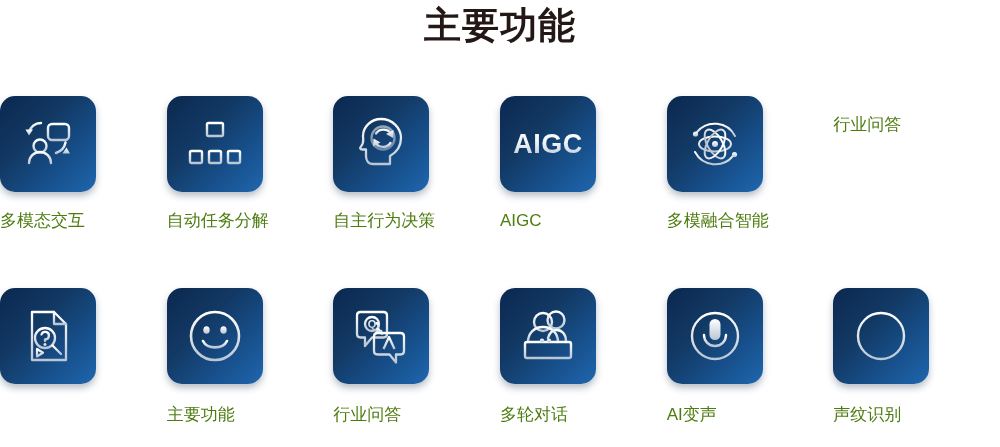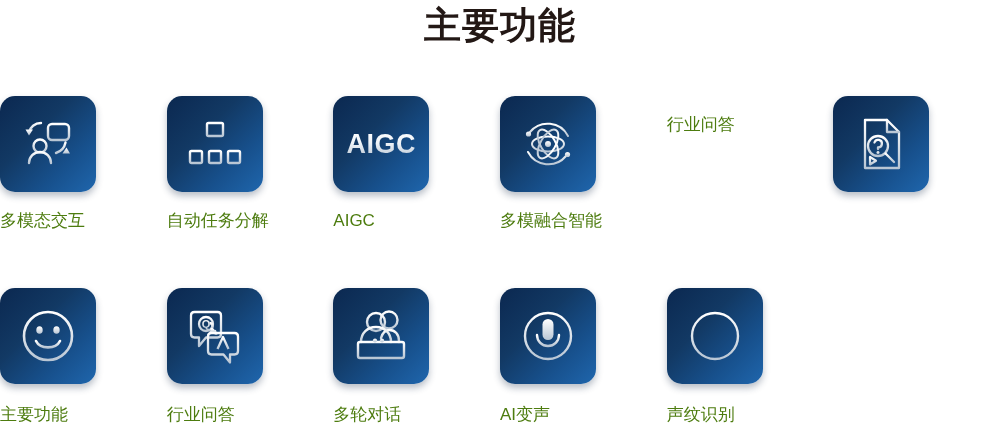--- a/index.html
+++ b/index.html
@@ -141,20 +141,41 @@
             <path d="M46 27 L46 34"></path>
             <rect x="2" y="34" width="12" height="12" rx="1.5"></rect>
             <rect x="21" y="34" width="12" height="12" rx="1.5"></rect>
             <rect x="40" y="34" width="12" height="12" rx="1.5"></rect>
           </g>
         </svg>
       </div>
       <div class="tile-label">自动任务分解</div>
     </div>
 
+    <div class="cell row1">
+      <div class="tile">
+        <svg width="58" height="58" viewBox="0 0 58 58">
+          <defs>
+            <linearGradient id="g3" x1="0" y1="0" x2="0" y2="1">
+              <stop offset="0%" stop-color="#ffffff"></stop>
+              <stop offset="100%" stop-color="#b9c6d4"></stop>
+            </linearGradient>
+          </defs>
+          <g fill="none" stroke="url(#g3)" stroke-width="2.3" stroke-linecap="round" stroke-linejoin="round">
+            <path d="M38 49 L38 41 C45 37 49 30 49 23 C49 12.5 40 4 29 4 C19 4 11 12 11 21 C11 25 12.5 27.5 9 31.5 C7.5 33 8 34.5 10.5 34.5 L14 34.5 L14 41 C14 45 16 49 21 49 Z"></path>
+            <circle cx="31" cy="23" r="11.5" opacity="0.55"></circle>
+            <path d="M24 18.5 A9 9 0 0 1 39.5 19.5"></path>
+            <path d="M38.5 28 A9 9 0 0 1 23 27"></path>
+          </g>
+          <path d="M41.5 15 L41 23 L34 19 Z" fill="url(#g3)"></path>
+          <path d="M21 31.5 L21.5 23.5 L28.5 27.5 Z" fill="url(#g3)"></path>
+        </svg>
+      </div>
+      <div class="tile-label">自主行为决策</div>
+    </div>
 
     <div class="cell row1">
       <div class="tile">
         <span class="aigc-text">AIGC</span>
       </div>
       <div class="tile-label">AIGC</div>
     </div>
 
     <div class="cell row1">
       <div class="tile">

